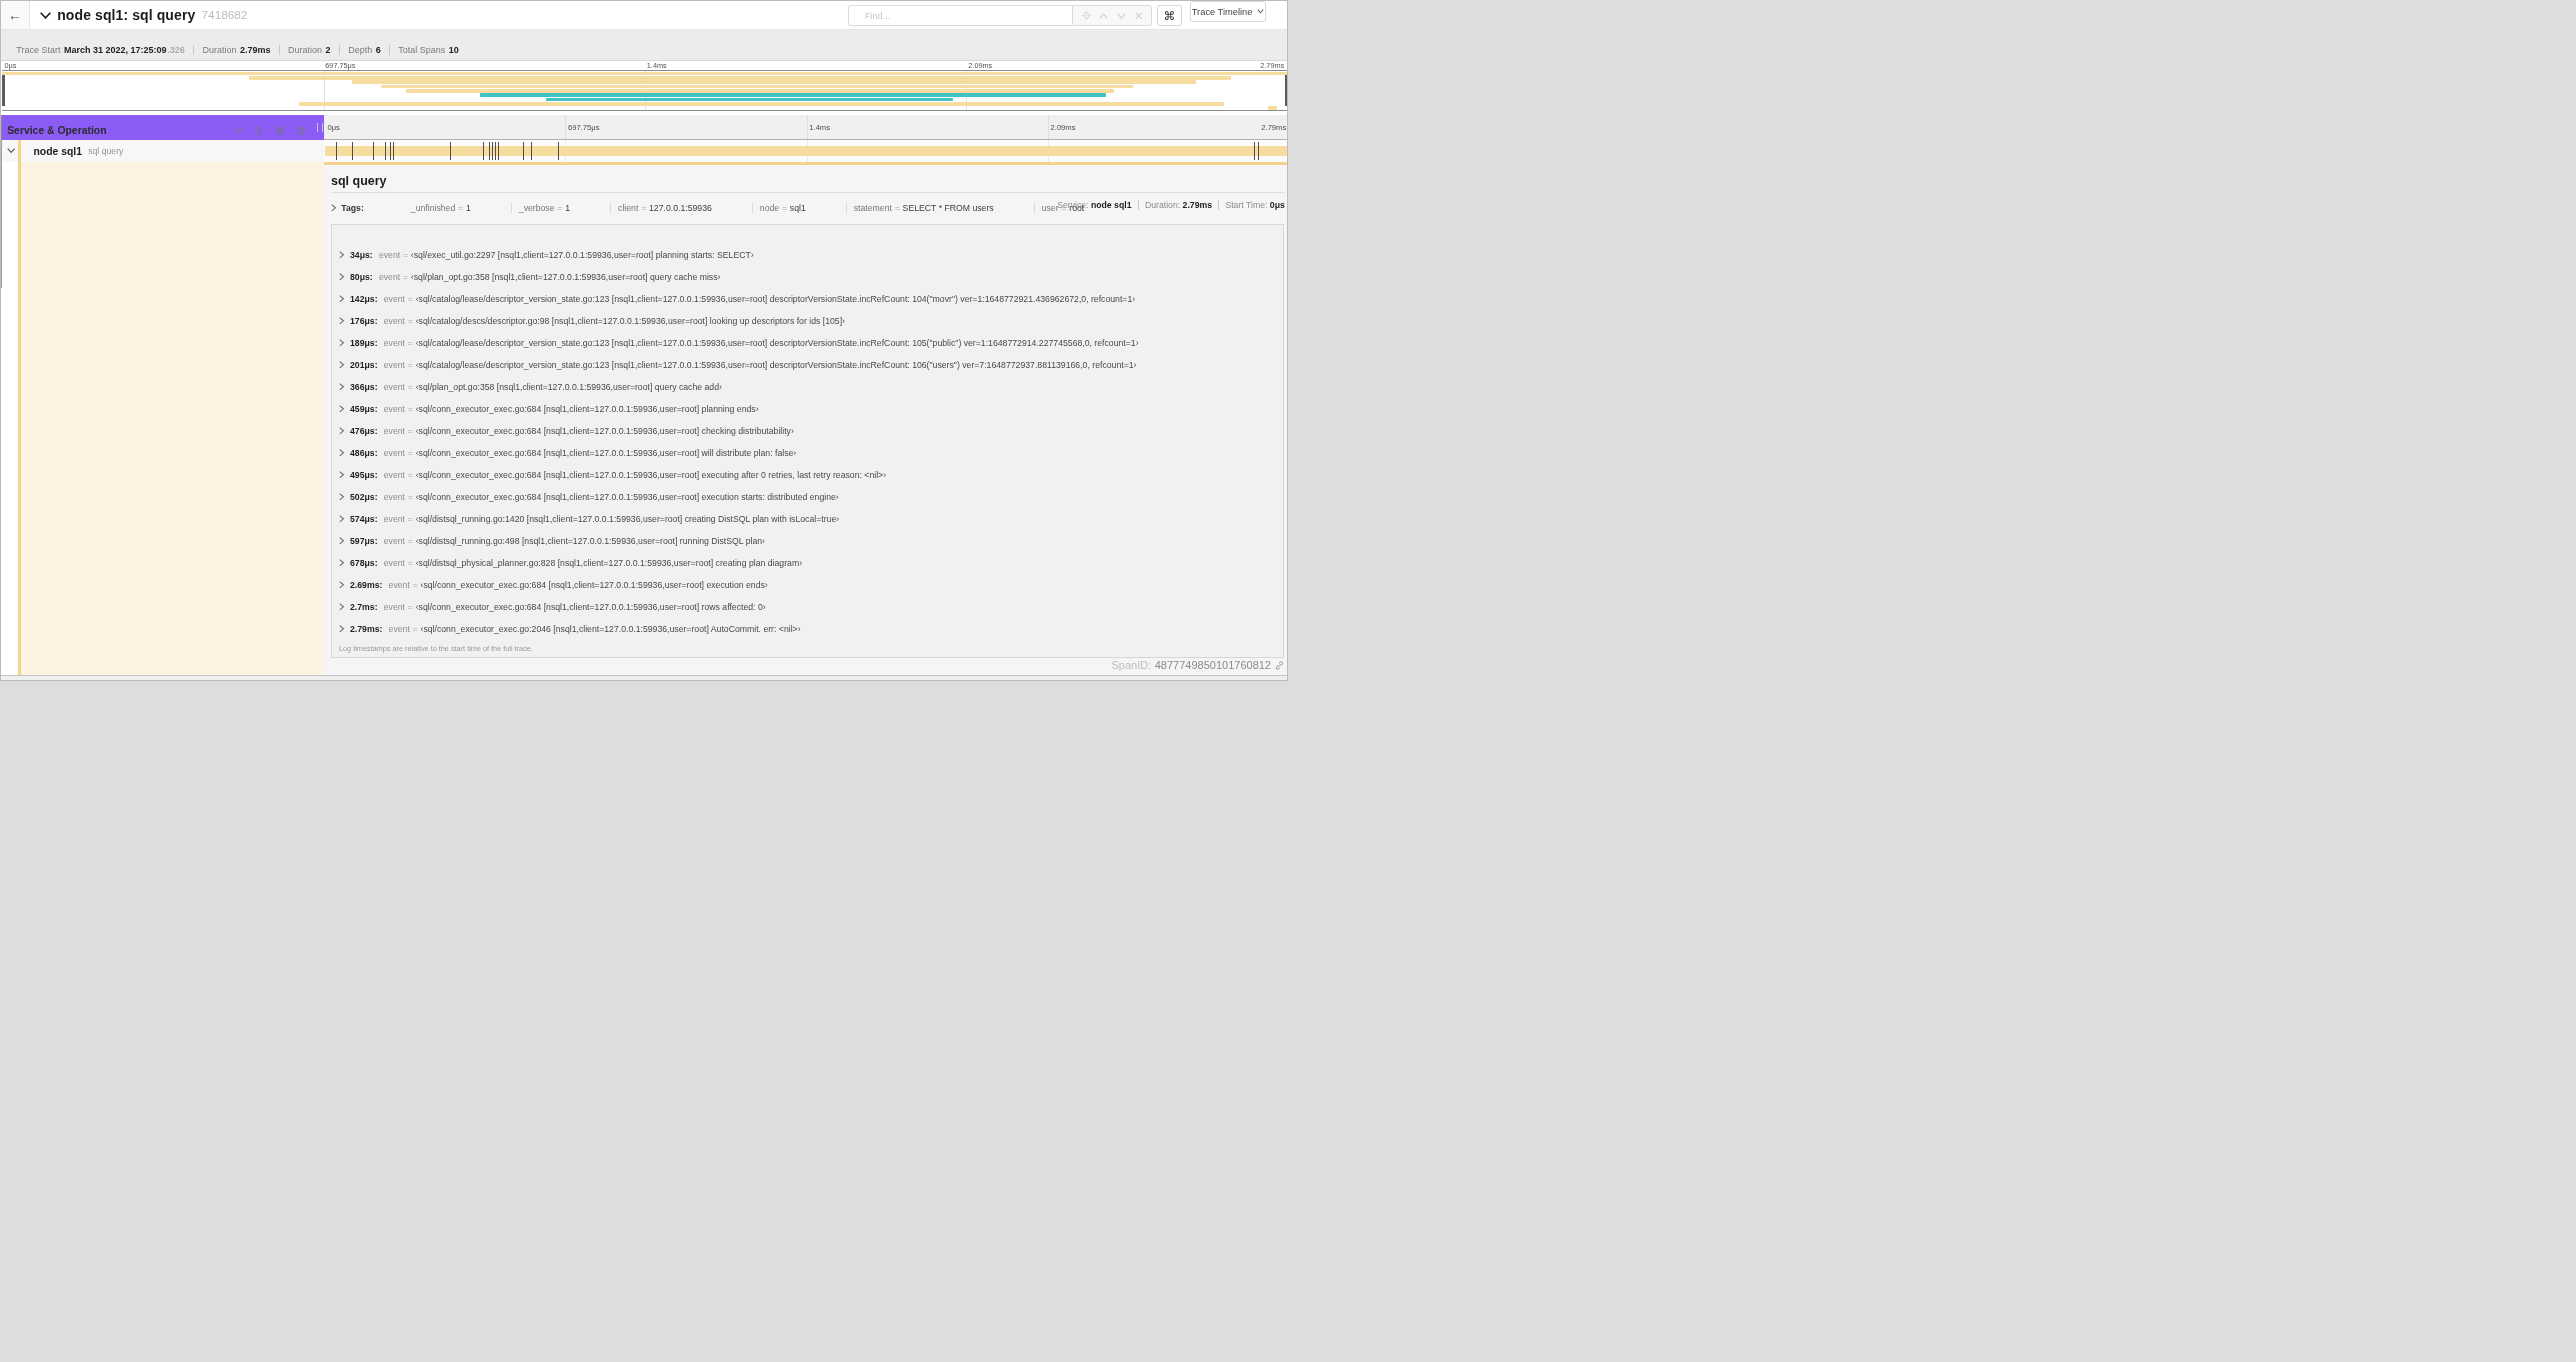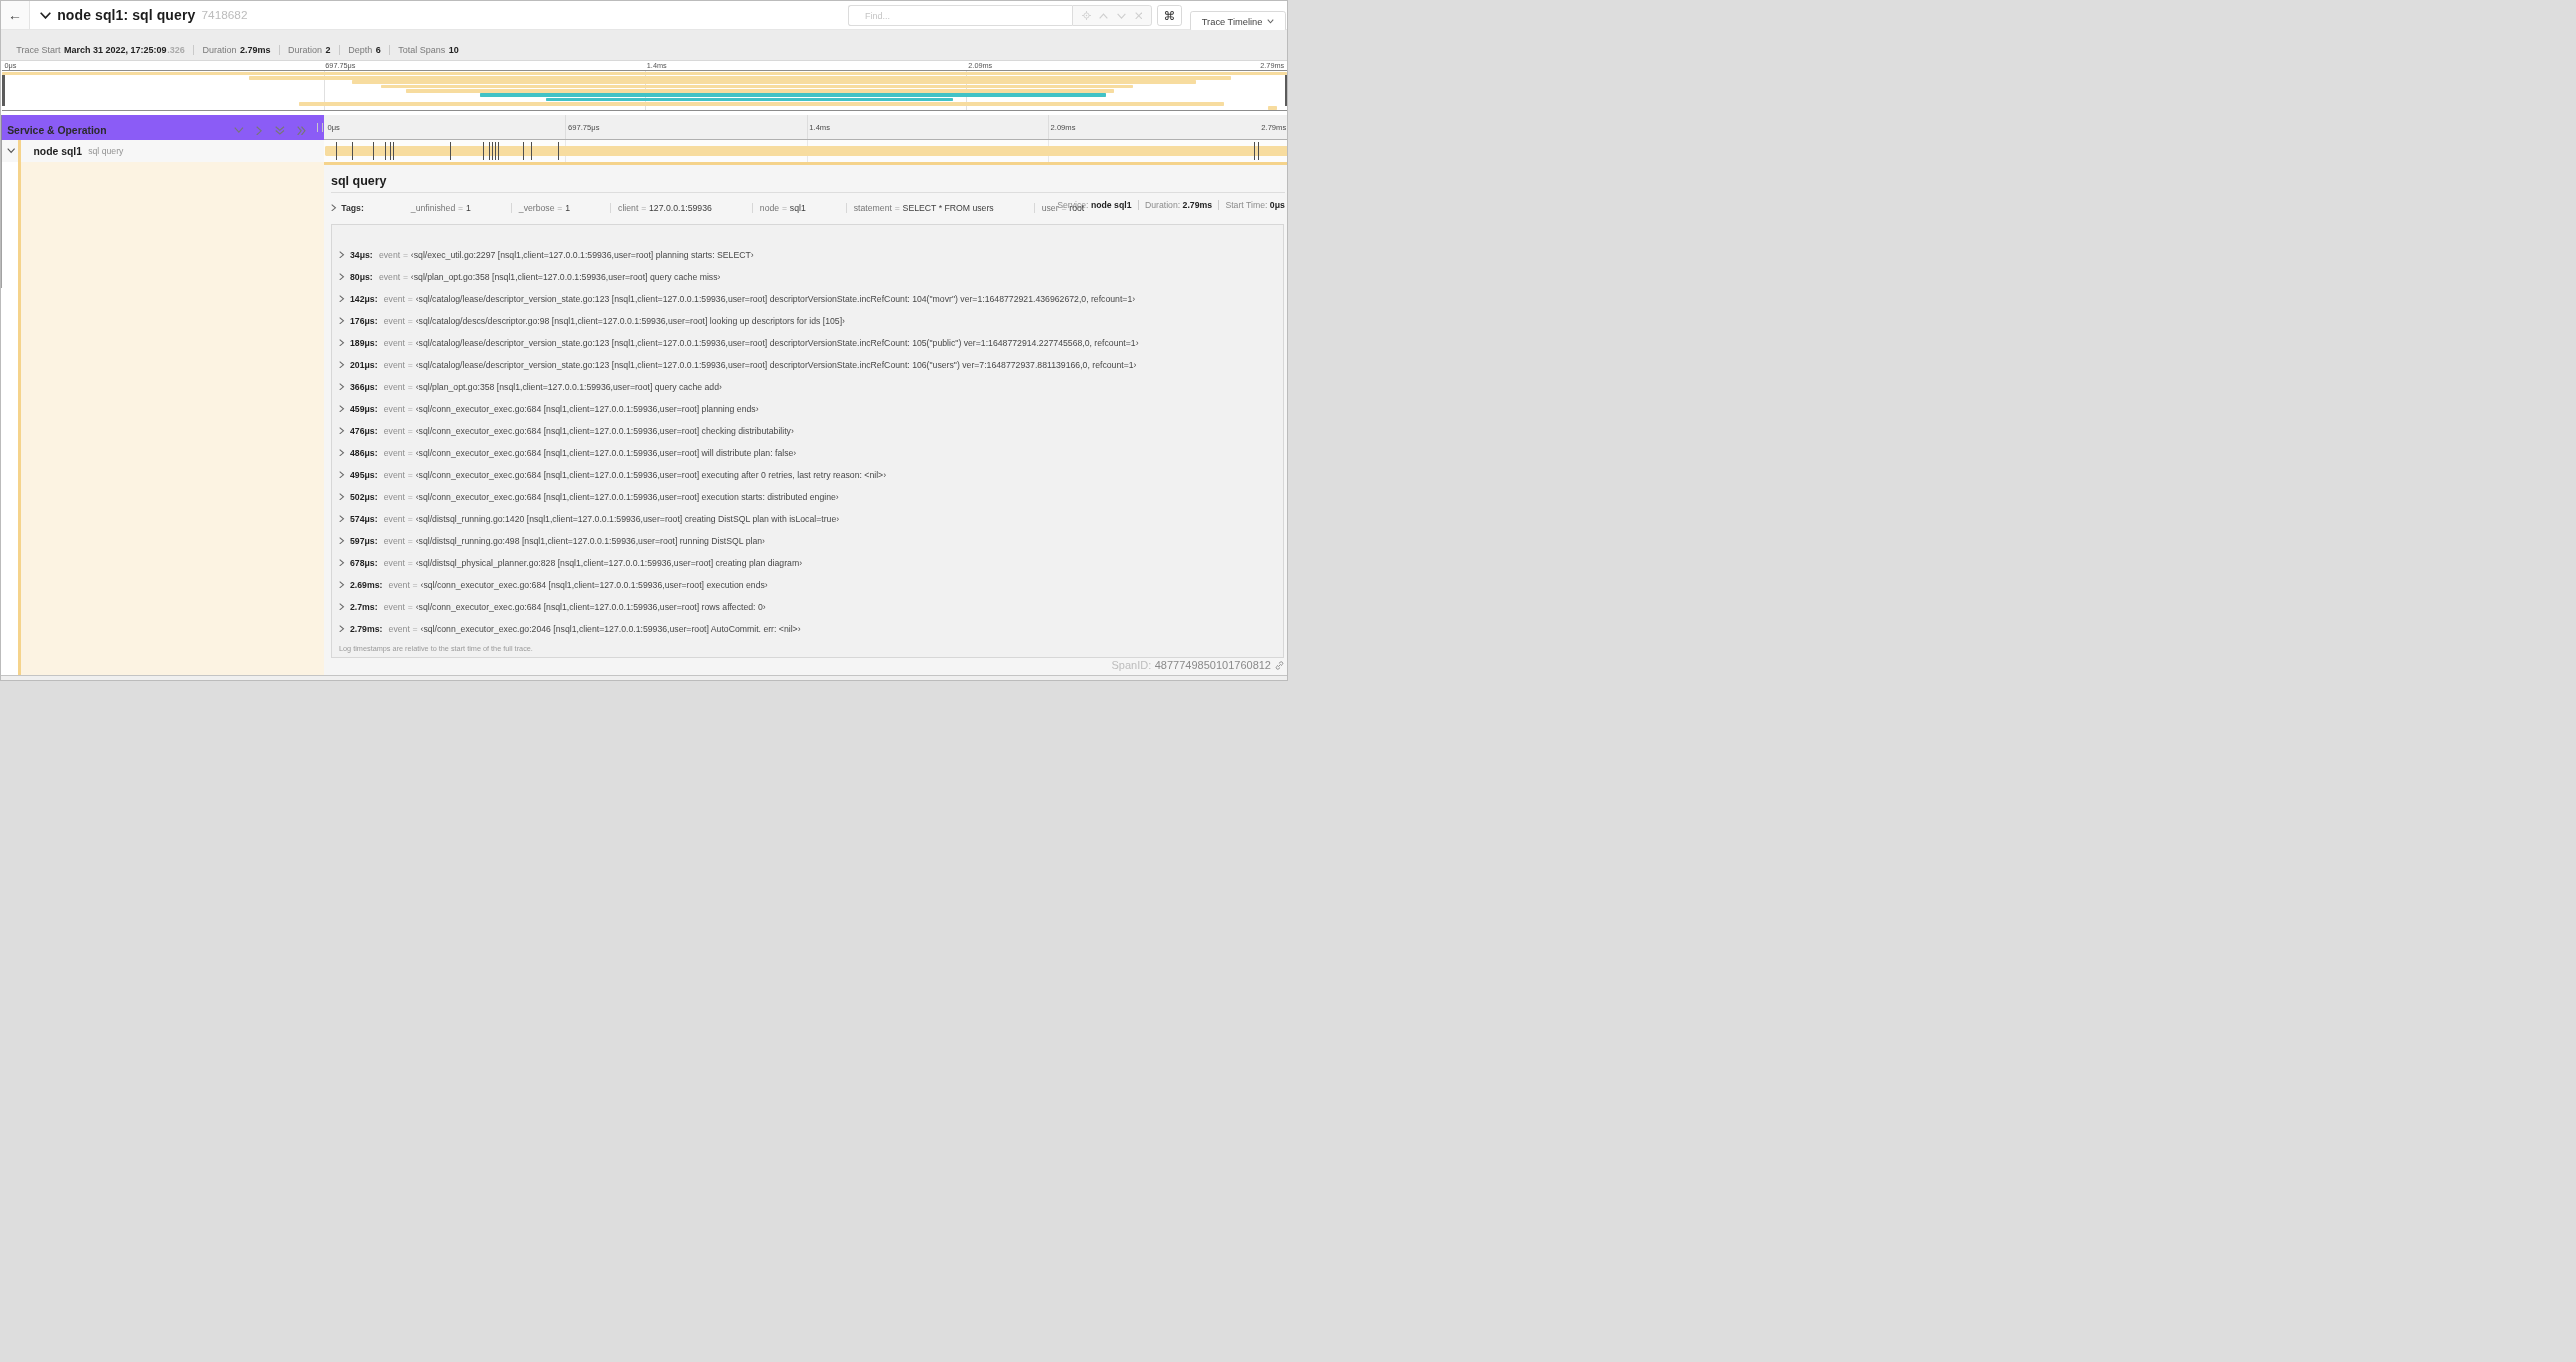--- a/index.html
+++ b/index.html
@@ -22,21 +22,21 @@
               border:0.7px solid #dcdcdc;border-right:none;border-radius:2.8px 0 0 2.8px;padding:0 16px;
               font-size:9px;color:#444;background:#fff;outline:none;font-family:inherit;}
   #find-input::placeholder{color:#c4c4c4;}
   #find-suffix{position:absolute;left:1071px;top:4.2px;width:80px;height:21px;box-sizing:border-box;
                border:0.7px solid #dcdcdc;border-radius:0 2.8px 2.8px 0;background:#f8f8f8;
                display:flex;align-items:center;justify-content:space-evenly;}
   #find-suffix .fico{color:#cfcfcf;display:flex;align-items:center;}
   #cmd-btn{position:absolute;left:1156px;top:4.2px;width:25px;height:21px;box-sizing:border-box;
            border:0.7px solid #d9d9d9;border-radius:2.8px;background:#fff;display:flex;align-items:center;
            justify-content:center;font-size:11.8px;color:#333;cursor:pointer;}
-  #tt-btn{position:absolute;left:1189px;top:10px;width:96px;height:21px;box-sizing:border-box;
+  #tt-btn{position:absolute;left:1189px;top:0;width:76px;height:21px;box-sizing:border-box;
           border:0.7px solid #d9d9d9;border-radius:2.8px;background:#fff;display:flex;align-items:center;
           justify-content:center;gap:4.8px;font-size:9.3px;color:#444;cursor:pointer;}
 
   
   #summary{position:absolute;left:0;top:29px;width:100%;height:30.5px;background:#ececec;
            border-bottom:0.7px solid #d8d8d8;box-sizing:border-box;display:flex;align-items:center;
            padding-left:7px;font-size:9px;}
   .sum-item{display:inline-flex;align-items:baseline;gap:3.5px;padding:0 8.3px;position:relative;}
   .sum-item + .sum-item{border-left:0.7px solid #c9c9c9;margin-top:10px;}
   .sum-label{color:#7a7a7a;}

